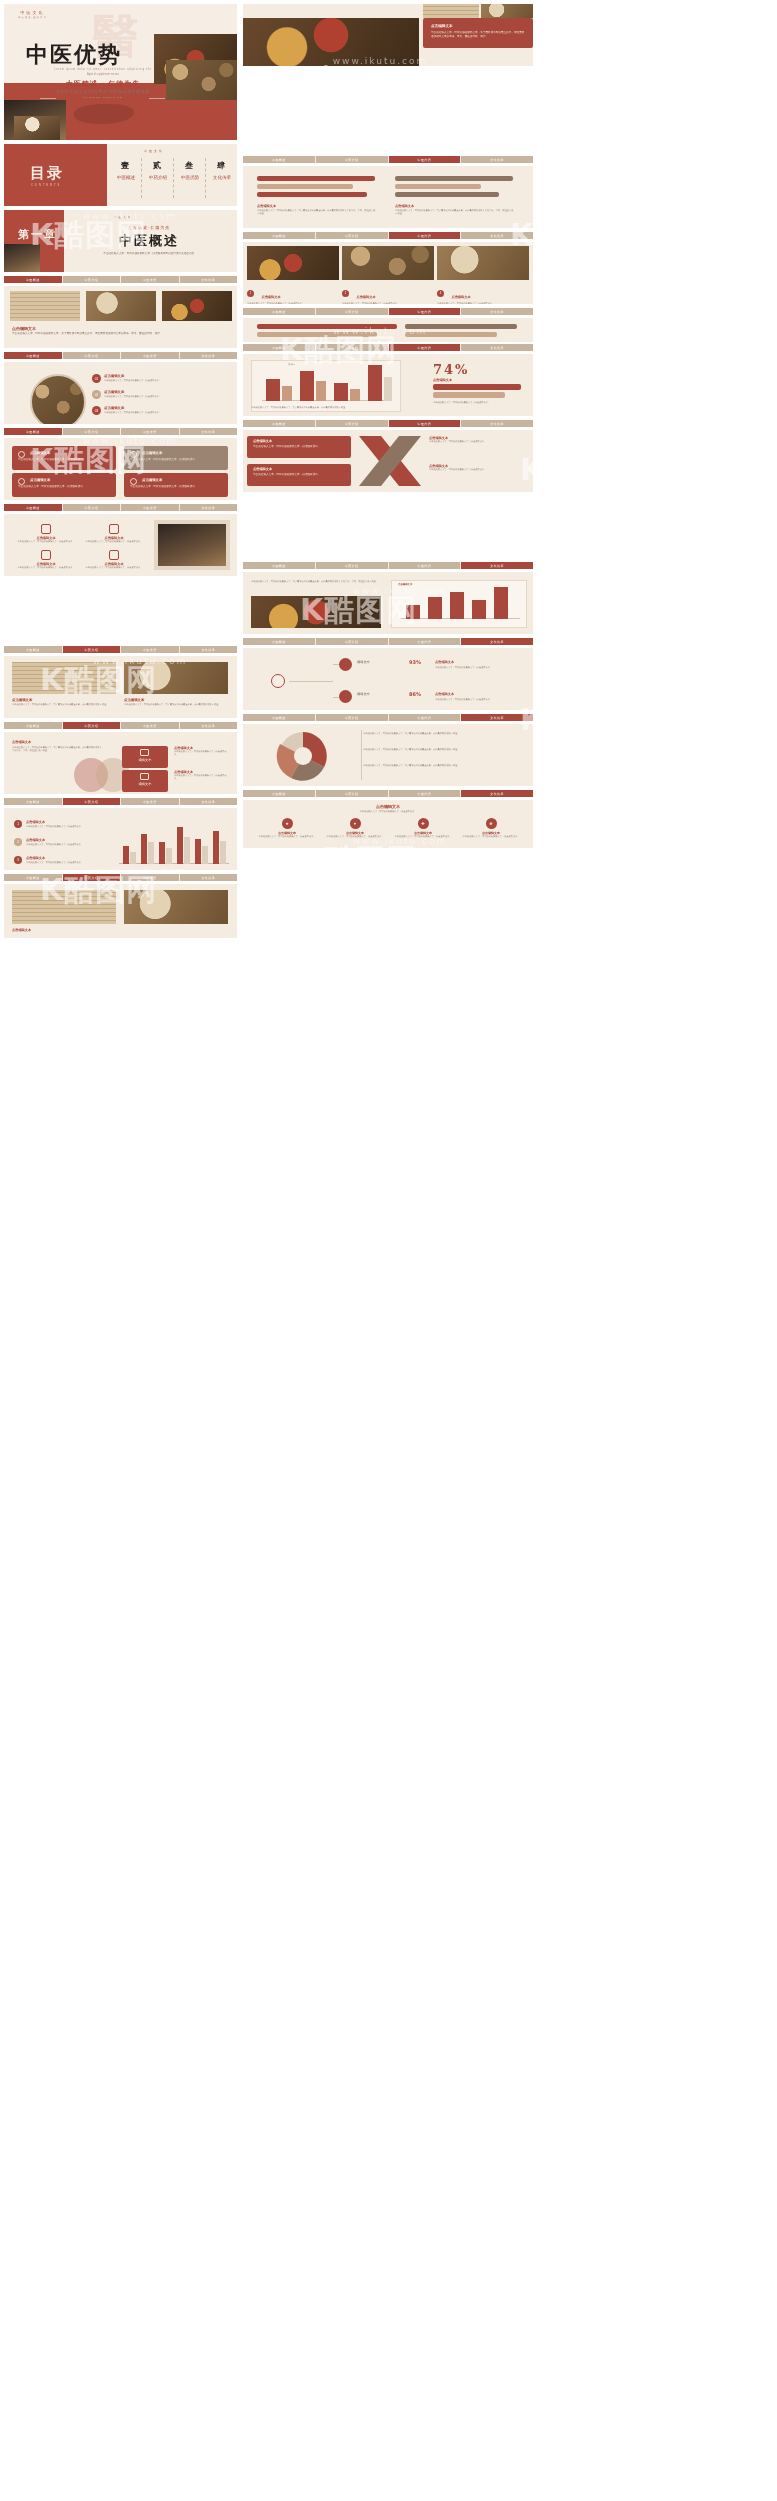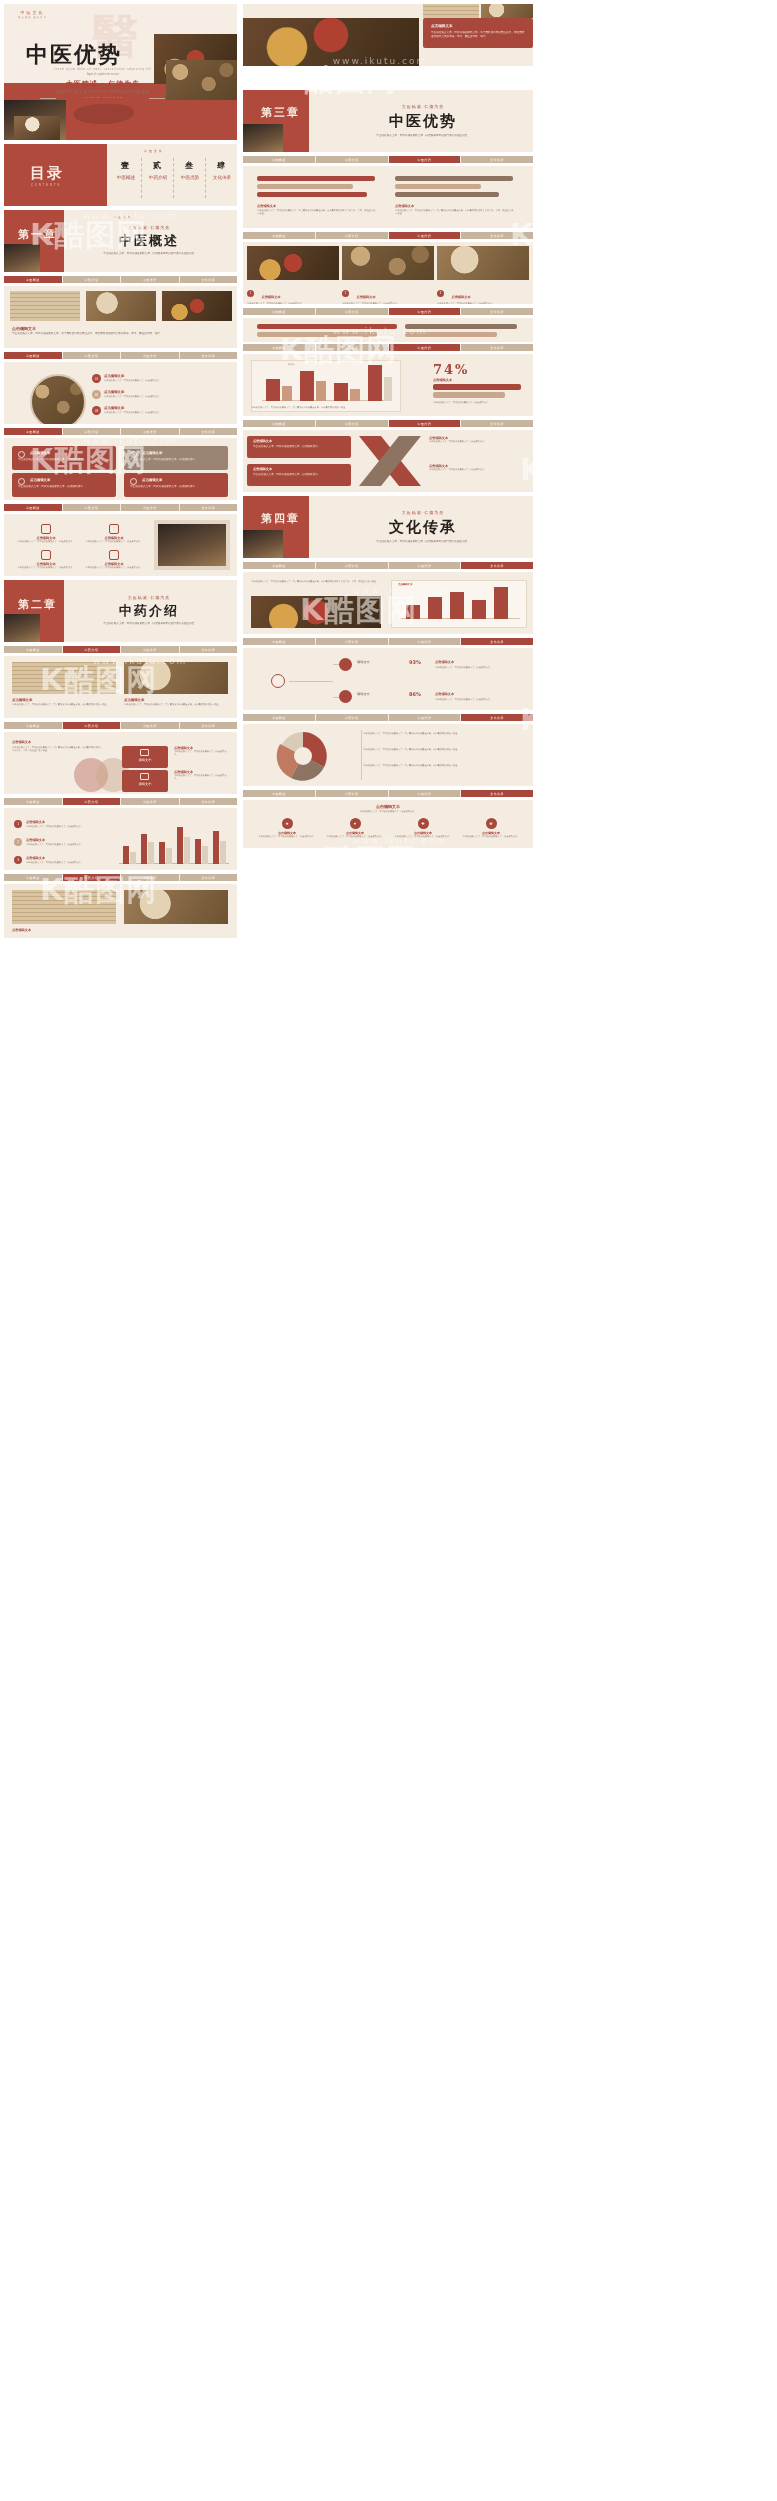--- a/index.html
+++ b/index.html
@@ -261,29 +261,20 @@
     <div style="position:absolute;left:80px;top:36px;width:60px;text-align:center;">
       <div style="margin:0 auto;width:10px;height:10px;border:1px solid #a8473b;border-radius:2px;"></div>
       <div class="cn" style="font-size:3.2px;font-weight:bold;color:#a8473b;margin-top:2px;">点击编辑文本</div>
       <div class="cn micro">单击此处输入文字，可替换修改删除文字，以便观看演示。</div>
     </div>
     <div style="position:absolute;left:150px;top:6px;width:76px;height:50px;background:#e3d6c4;">
       <div class="photo ph-f" style="left:4px;top:4px;width:68px;height:42px;"></div>
     </div>
   </div>
 
-  <div class="slide col-l" style="top:580px;height:62px;">
-    <div style="position:absolute;left:0;top:0;width:60px;height:100%;background:#b04a3d;"></div>
-    <div style="position:absolute;left:60px;top:0;width:173px;height:100%;background:#f4ebe1;"></div>
-    <div class="cn ttl-brush" style="position:absolute;left:14px;top:18px;font-size:11px;color:#f6ece2;line-height:1.25;">第二章</div>
-    <div class="cn" style="position:absolute;left:90px;top:15px;width:110px;text-align:center;font-size:4px;color:#a8473b;letter-spacing:1px;">大医精诚·仁德为先</div>
-    <div class="cn ttl-brush" style="position:absolute;left:90px;top:22px;width:110px;text-align:center;font-size:13px;">中药介绍</div>
-    <div class="cn tiny" style="position:absolute;left:96px;top:42px;width:100px;text-align:center;">单击此处输入文字，可替换修改删除文字，以便观看或可以进行演示的描述内容。</div>
-    <div class="photo ph-f" style="left:0;top:34px;width:36px;height:28px;"></div>
-  </div>
 
   <div class="slide col-l" style="top:646px;height:7px;">
     <div class="navbar">
       <div class="tab cn">中医概述</div>
       <div class="tab cn active">中药介绍</div>
       <div class="tab cn">中医优势</div>
       <div class="tab cn">文化传承</div>
     </div>
   </div>
 
@@ -388,29 +379,20 @@
       <div class="cn" style="position:absolute;left:8px;top:6px;font-size:3.6px;font-weight:bold;color:#fbeee4;">点击编辑文本</div>
       <div class="cn tiny-w" style="position:absolute;left:8px;top:13px;width:94px;">单击此处输入文字，可替换修改删除文字，为了最终演示时的最佳效果，请在最后播放前对文字的字体、字号、颜色进行统一调整。</div>
     </div>
   </div>
 
   <div class="slide col-r bg-cream" style="top:4px;height:14px;left:243px;width:290px;z-index:3;">
     <div class="photo ph-b" style="left:180px;top:0;width:56px;height:14px;"></div>
     <div class="photo ph-c" style="left:238px;top:0;width:52px;height:14px;"></div>
   </div>
 
-  <div class="slide col-r" style="top:90px;height:62px;">
-    <div style="position:absolute;left:0;top:0;width:66px;height:100%;background:#b04a3d;"></div>
-    <div style="position:absolute;left:66px;top:0;width:224px;height:100%;background:#f4ebe1;"></div>
-    <div class="cn ttl-brush" style="position:absolute;left:18px;top:16px;font-size:11px;color:#f6ece2;line-height:1.25;">第三章</div>
-    <div class="cn" style="position:absolute;left:110px;top:14px;width:140px;text-align:center;font-size:4px;color:#a8473b;letter-spacing:1px;">大医精诚·仁德为先</div>
-    <div class="cn ttl-brush" style="position:absolute;left:110px;top:22px;width:140px;text-align:center;font-size:15px;">中医优势</div>
-    <div class="cn tiny" style="position:absolute;left:120px;top:44px;width:120px;text-align:center;">单击此处输入文字，可替换修改删除文字，以便观看或可以进行演示的描述内容。</div>
-    <div class="photo ph-f" style="left:0;top:34px;width:40px;height:28px;"></div>
-  </div>
 
   <div class="slide col-r" style="top:156px;height:7px;">
     <div class="navbar">
       <div class="tab cn">中医概述</div>
       <div class="tab cn">中药介绍</div>
       <div class="tab cn active">中医优势</div>
       <div class="tab cn">文化传承</div>
     </div>
   </div>
 
@@ -528,29 +510,20 @@
     <div style="position:absolute;left:186px;top:6px;width:100px;">
       <div class="cn" style="font-size:3.2px;font-weight:bold;color:#a8473b;">点击编辑文本</div>
       <div class="cn micro">单击此处输入文字，可替换修改删除文字，以便观看演示。</div>
     </div>
     <div style="position:absolute;left:186px;top:34px;width:100px;">
       <div class="cn" style="font-size:3.2px;font-weight:bold;color:#a8473b;">点击编辑文本</div>
       <div class="cn micro">单击此处输入文字，可替换修改删除文字，以便观看演示。</div>
     </div>
   </div>
 
-  <div class="slide col-r" style="top:496px;height:62px;">
-    <div style="position:absolute;left:0;top:0;width:66px;height:100%;background:#b04a3d;"></div>
-    <div style="position:absolute;left:66px;top:0;width:224px;height:100%;background:#f4ebe1;"></div>
-    <div class="cn ttl-brush" style="position:absolute;left:18px;top:16px;font-size:11px;color:#f6ece2;line-height:1.25;">第四章</div>
-    <div class="cn" style="position:absolute;left:110px;top:14px;width:140px;text-align:center;font-size:4px;color:#a8473b;letter-spacing:1px;">大医精诚·仁德为先</div>
-    <div class="cn ttl-brush" style="position:absolute;left:110px;top:22px;width:140px;text-align:center;font-size:15px;">文化传承</div>
-    <div class="cn tiny" style="position:absolute;left:120px;top:44px;width:120px;text-align:center;">单击此处输入文字，可替换修改删除文字，以便观看或可以进行演示的描述内容。</div>
-    <div class="photo ph-f" style="left:0;top:34px;width:40px;height:28px;"></div>
-  </div>
 
   <div class="slide col-r" style="top:562px;height:7px;">
     <div class="navbar">
       <div class="tab cn">中医概述</div>
       <div class="tab cn">中药介绍</div>
       <div class="tab cn">中医优势</div>
       <div class="tab cn active">文化传承</div>
     </div>
   </div>
 

